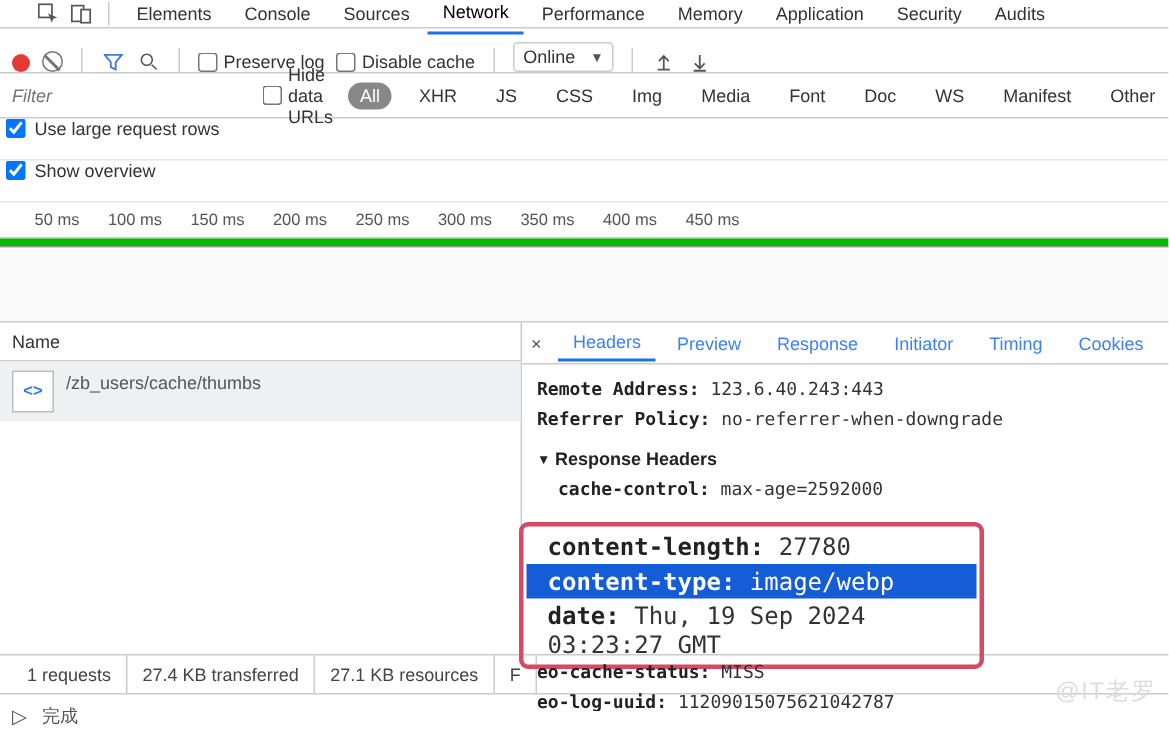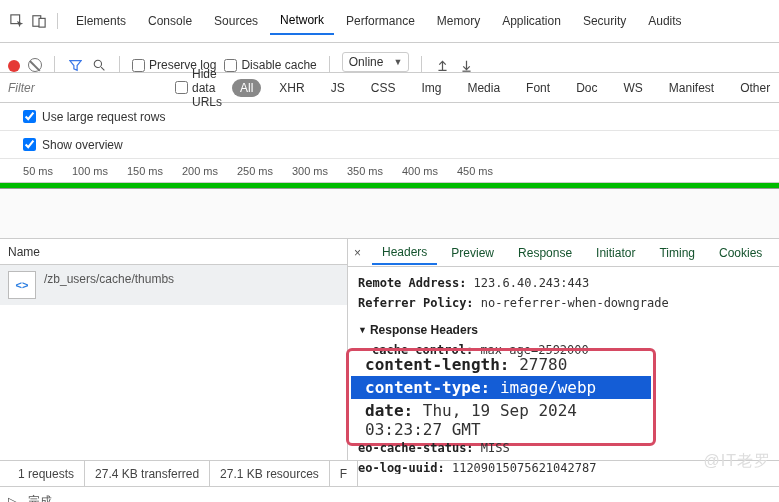--- a/index.html
+++ b/index.html
@@ -9,23 +9,23 @@
     color: #333;
     width: 779px;
     height: 502px;
     overflow: hidden;
     background: #fff;
     position: relative;
   }
   .topbar {
     display: flex;
     align-items: center;
-    height: 43px;
+    height: 19px;
     border-bottom: 1px solid #ccc;
-    padding: 0 7px;
+    padding: 0 22px;
     gap: 2px;
   }
   .topbar .tool-icon {
     width: 20px; height: 20px;
     display: flex; align-items: center; justify-content: center;
     color: #555;
   }
   .topbar .divider {
     width: 1px; height: 16px; background: #ccc; margin: 0 6px;
   }
@@ -73,22 +73,22 @@
   }
   .filter-input {
     border:none; outline:none; width:160px; color:#888;
     font-size:12px; font-style: italic;
   }
   .pill {
     padding:2px 8px; border-radius:10px; cursor:pointer;
   }
   .pill.active { background:#888; color:#fff; }
   .opt-row {
-    display:flex; align-items:center; height:28px;
-    border-bottom:1px solid #e5e5e5; padding:0 23px;
+    display:flex; align-items:flex-start; height:28px;
+    border-bottom:1px solid #e5e5e5; padding:0 4px;
   }
   .opt-row input { margin-right:6px; }
   .timeline-head {
     display:flex; align-items:center; height:24px;
     border-bottom:1px solid #ccc;
     padding:0 0;
   }
   .tick { flex:0 0 55px; text-align:right; color:#555; font-size:11px; padding-right:2px;}
   .timeline-bar {
     height:6px; background:#0b0; border-bottom:1px solid #999;
@@ -122,21 +122,21 @@
   .filetext .ln2 { color:#555; }
   .rightpane {
     flex:1; display:flex; flex-direction:column;
     position:relative;
   }
   .detailtabs {
     display:flex; align-items:center; height:28px;
     border-bottom:1px solid #ccc; gap:4px; padding:0 6px;
   }
   .detailtabs .closex { width:14px; cursor:pointer; color:#555; }
-  .dtab { padding:4px 10px; cursor:pointer; color:#14532d; }
+  .dtab { padding:4px 10px; cursor:pointer; color:#3b82f6; }
   .dtab.active { border-bottom:2px solid #1a73e8; }
   .detailbody {
     flex:1; overflow:hidden; padding:6px 10px;
     font-size:12px; line-height:1.7;
     font-family: Consolas, monospace;
   }
   .kv .k { font-weight:bold; color:#222; }
   .kv .v { color:#333; }
   .sect-head {
     font-weight:bold; color:#222; margin-top:6px;

